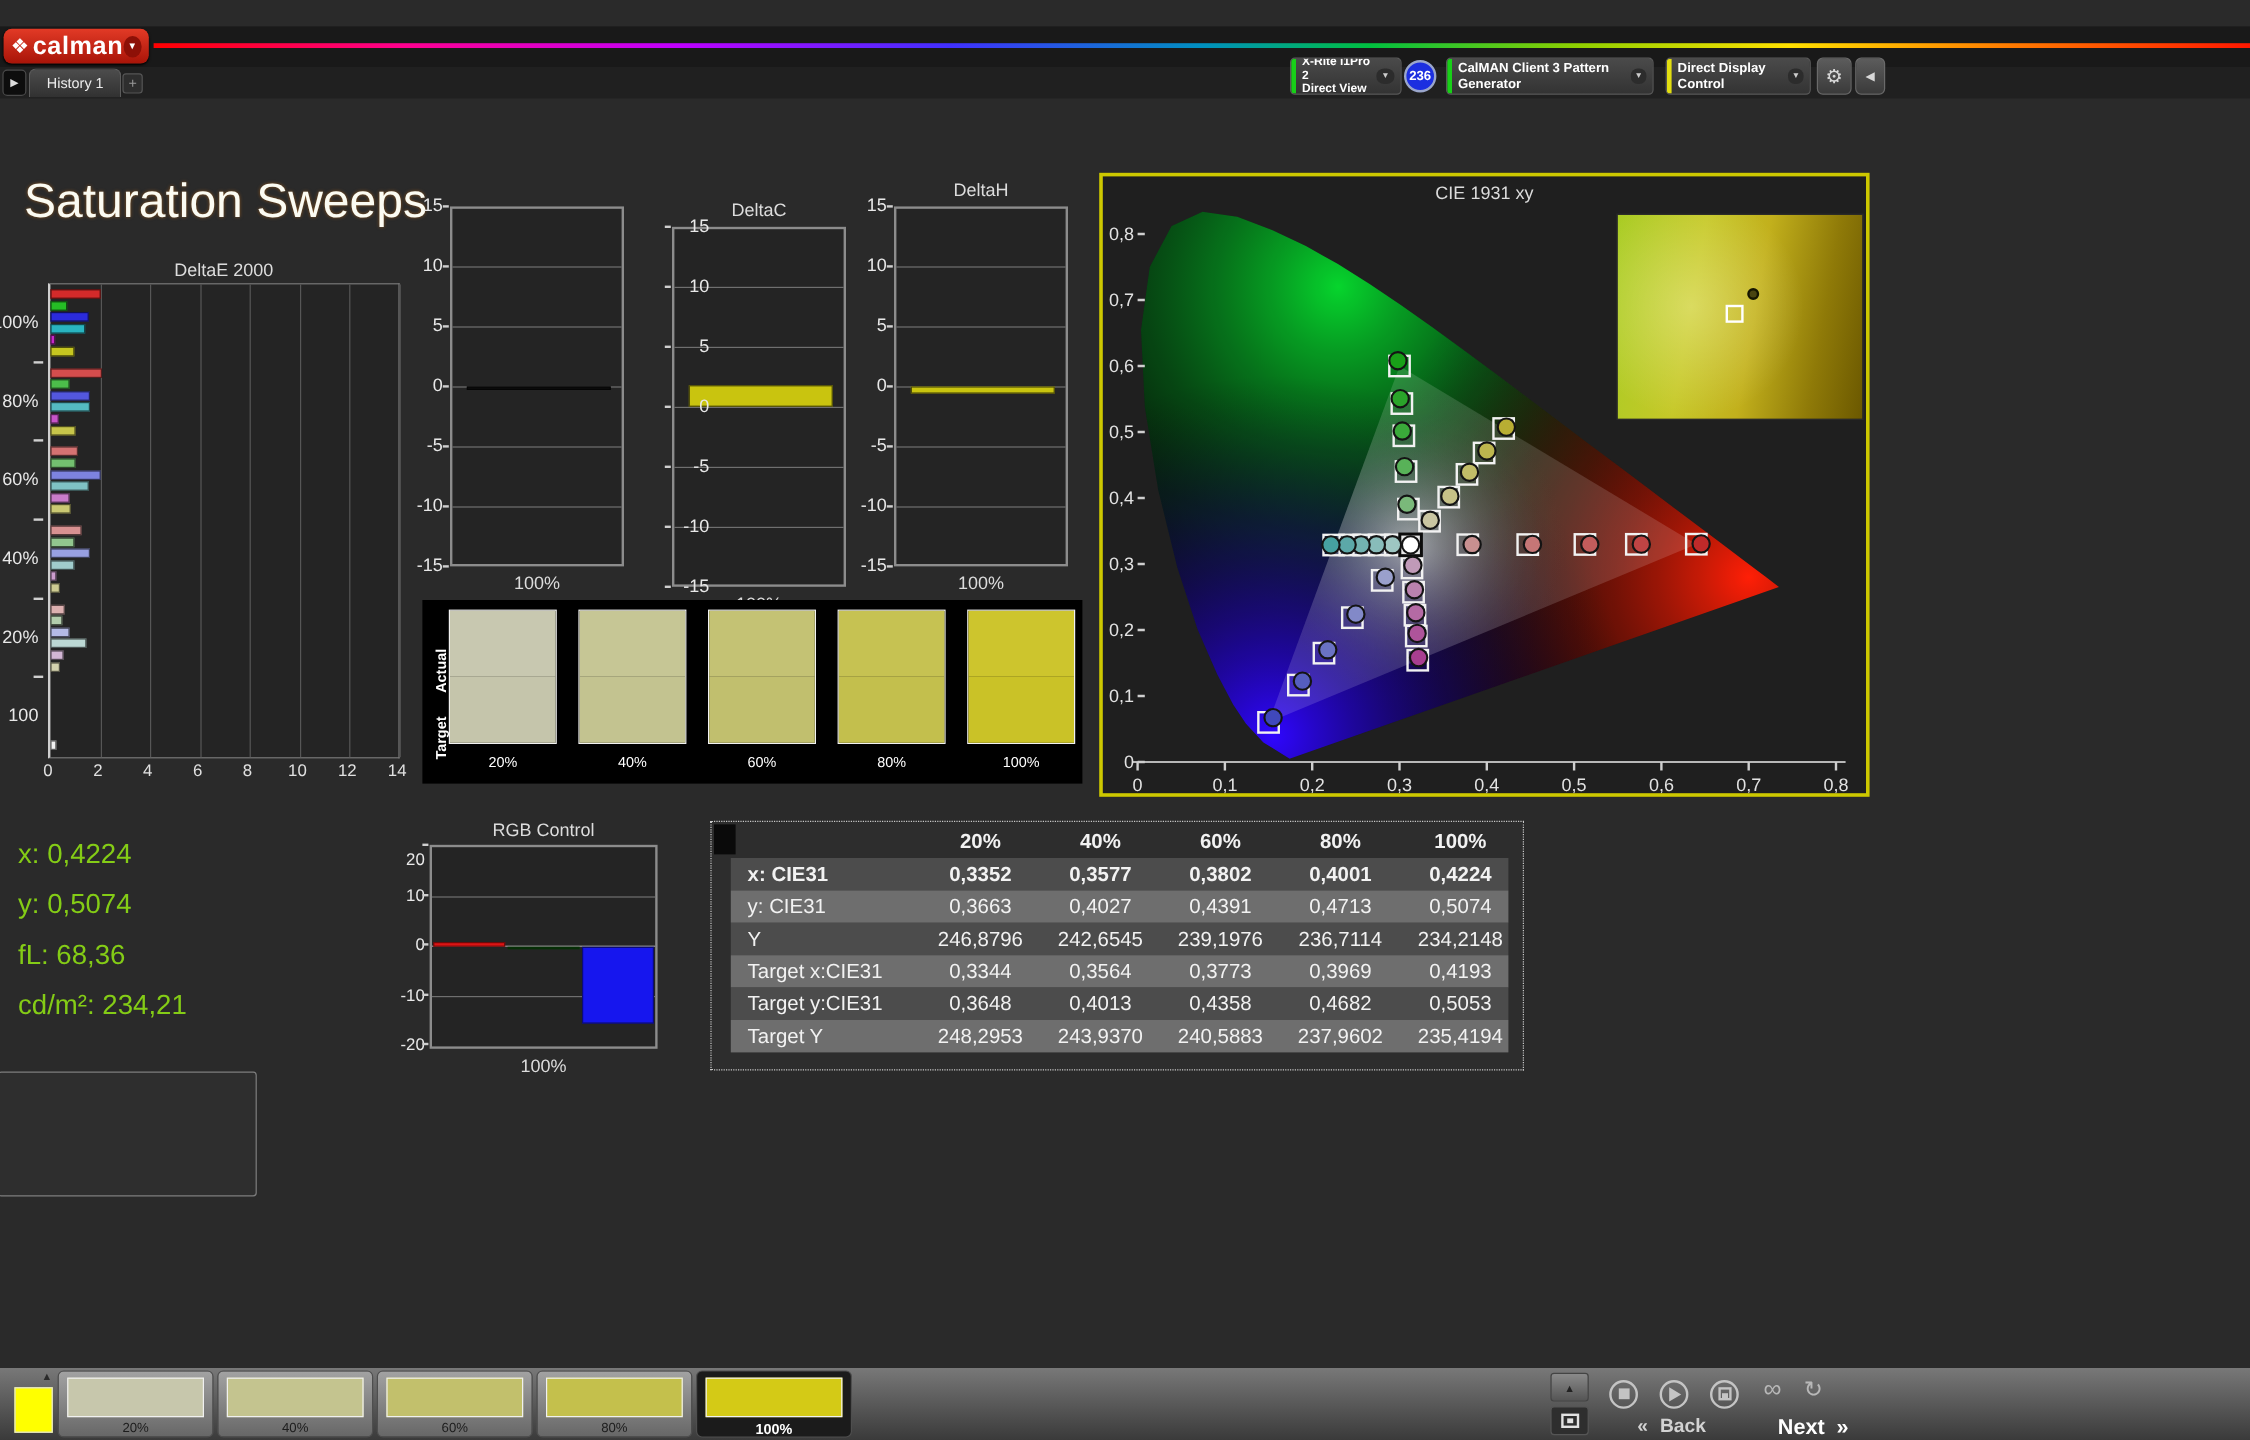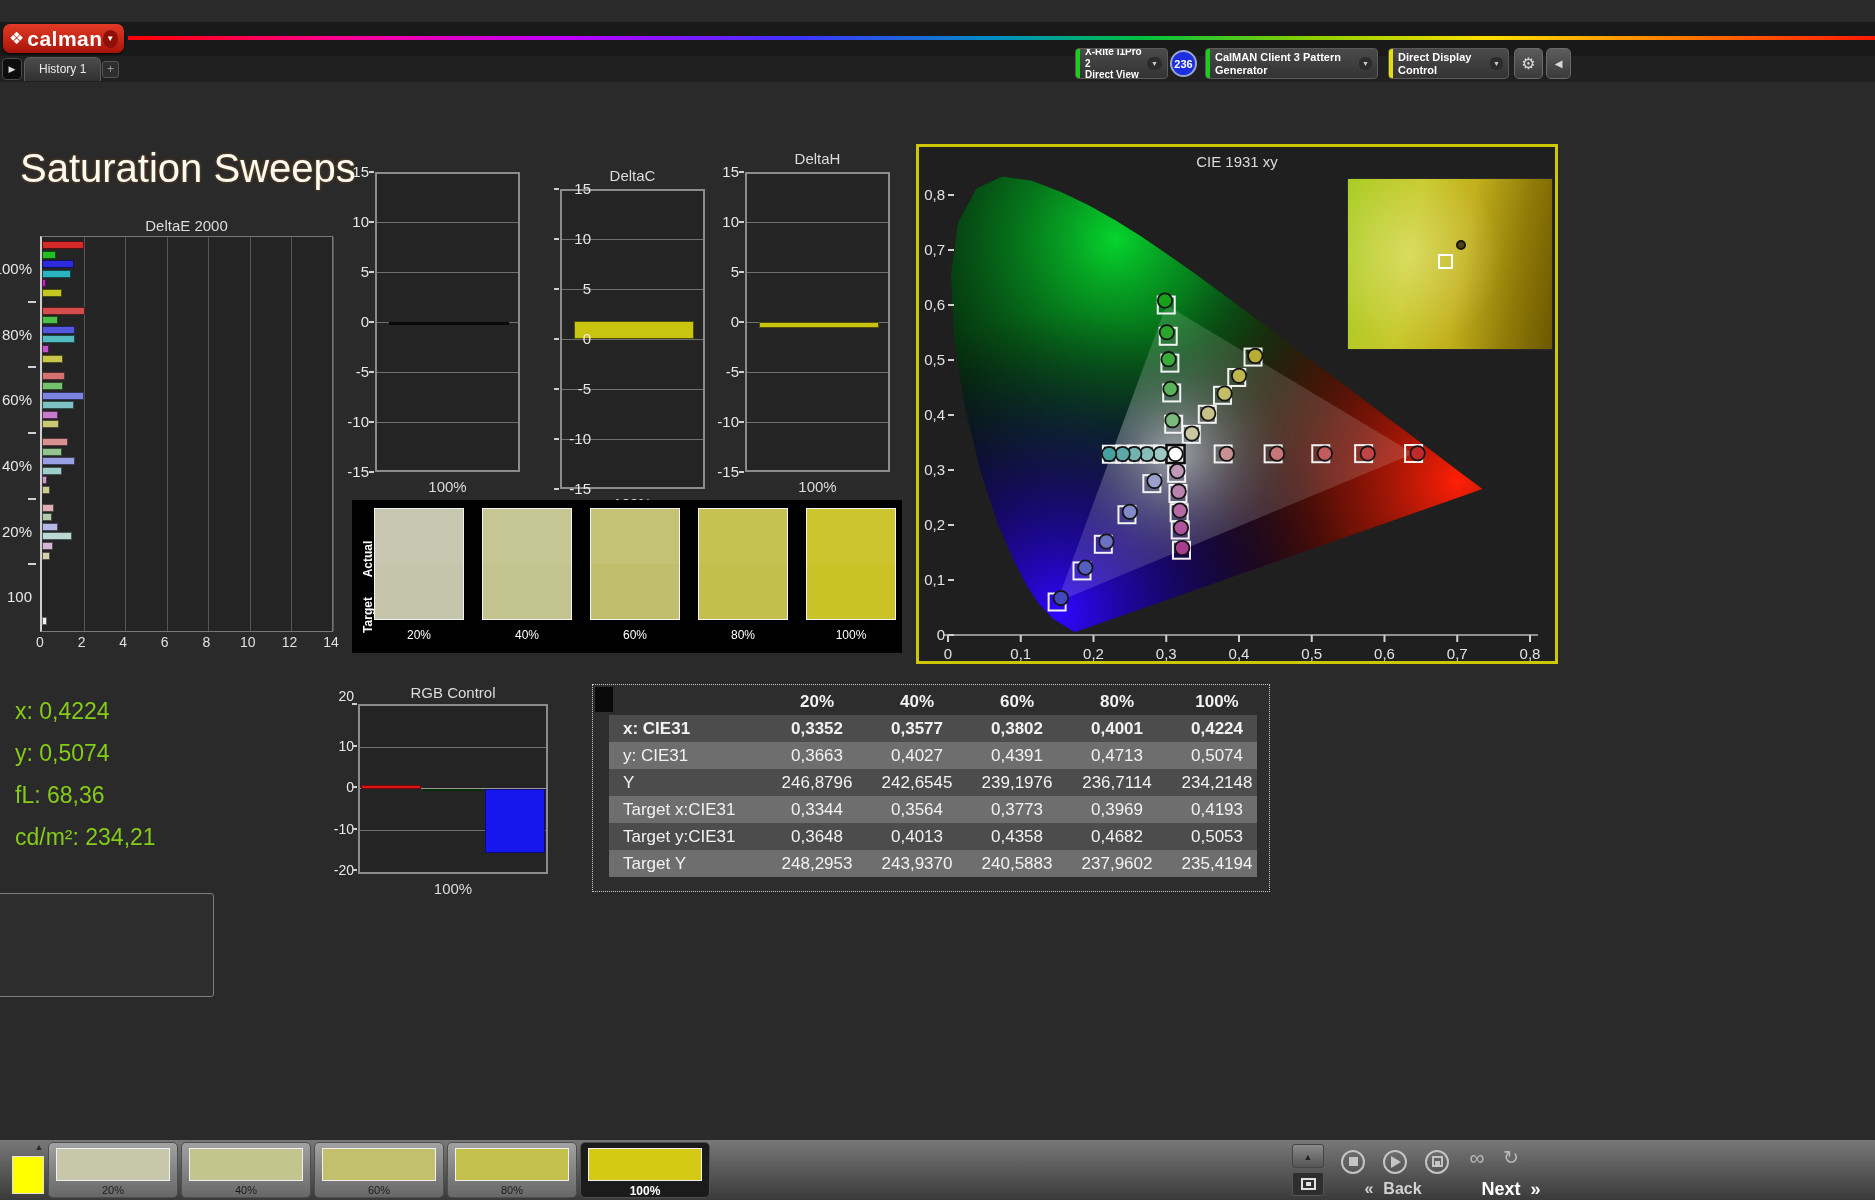--- a/index.html
+++ b/index.html
@@ -446,21 +446,21 @@
   <div id="rgb-chart" class="abs" style="left:312px;top:684px;width:240px;height:212px">
       <div style="position: absolute; left: 46px; top: 0px; width: 190px; text-align: center; font-size: 15px; color: rgb(220, 220, 220);">RGB Control</div>
       <div style="position: absolute; left: 46px; top: 20px; width: 190px; height: 170px; background: rgb(36, 36, 36); border: 2px solid rgb(140, 140, 140);">
         <div style="position: absolute; top: 40.5px; left: 0px; right: 0px; height: 1px; background: rgb(111, 111, 111);"></div>
         <div style="position: absolute; top: 82px; left: 0px; right: 0px; height: 1px; background: rgb(154, 154, 154);"></div>
         <div style="position: absolute; top: 123.5px; left: 0px; right: 0px; height: 1px; background: rgb(111, 111, 111);"></div>
         <div style="position: absolute; left: 1px; width: 60px; top: 78.85px; height: 4.15px; background: rgb(221, 20, 20); border: 1px solid rgba(0, 0, 0, 0.5);"></div>
         <div style="position: absolute; left: 63px; width: 60px; top: 83px; height: 2.075px; background: rgb(12, 92, 12); border: 1px solid rgba(0, 0, 0, 0.5);"></div>
         <div style="position: absolute; left: 125px; width: 60px; top: 83px; height: 64.325px; background: rgb(22, 22, 238); border: 1px solid rgba(0, 0, 0, 0.5);"></div>
       </div>
-      <div style="position: absolute; right: 198px; top: 4px; font-size: 14px; color: rgb(232, 232, 232);">20</div>
+      <div style="position: absolute; right: 198px; top: 24px; font-size: 14px; color: rgb(232, 232, 232);">20</div>
       <div style="position: absolute; left: 40px; top: 19px; width: 5px; height: 2px; background: rgb(207, 207, 207);"></div>
       <div style="position: absolute; right: 198px; top: 53.5px; font-size: 14px; color: rgb(232, 232, 232);">10</div>
       <div style="position: absolute; left: 40px; top: 60.5px; width: 5px; height: 2px; background: rgb(207, 207, 207);"></div>
       <div style="position: absolute; right: 198px; top: 95px; font-size: 14px; color: rgb(232, 232, 232);">0</div>
       <div style="position: absolute; left: 40px; top: 102px; width: 5px; height: 2px; background: rgb(207, 207, 207);"></div>
       <div style="position: absolute; right: 198px; top: 136.5px; font-size: 14px; color: rgb(232, 232, 232);">-10</div>
       <div style="position: absolute; left: 40px; top: 143.5px; width: 5px; height: 2px; background: rgb(207, 207, 207);"></div>
       <div style="position: absolute; right: 198px; top: 178px; font-size: 14px; color: rgb(232, 232, 232);">-20</div>
       <div style="position: absolute; left: 40px; top: 185px; width: 5px; height: 2px; background: rgb(207, 207, 207);"></div>
       <div style="position: absolute; left: 46px; top: 196px; width: 190px; text-align: center; font-size: 15px; color: rgb(220, 220, 220);">100%</div>

